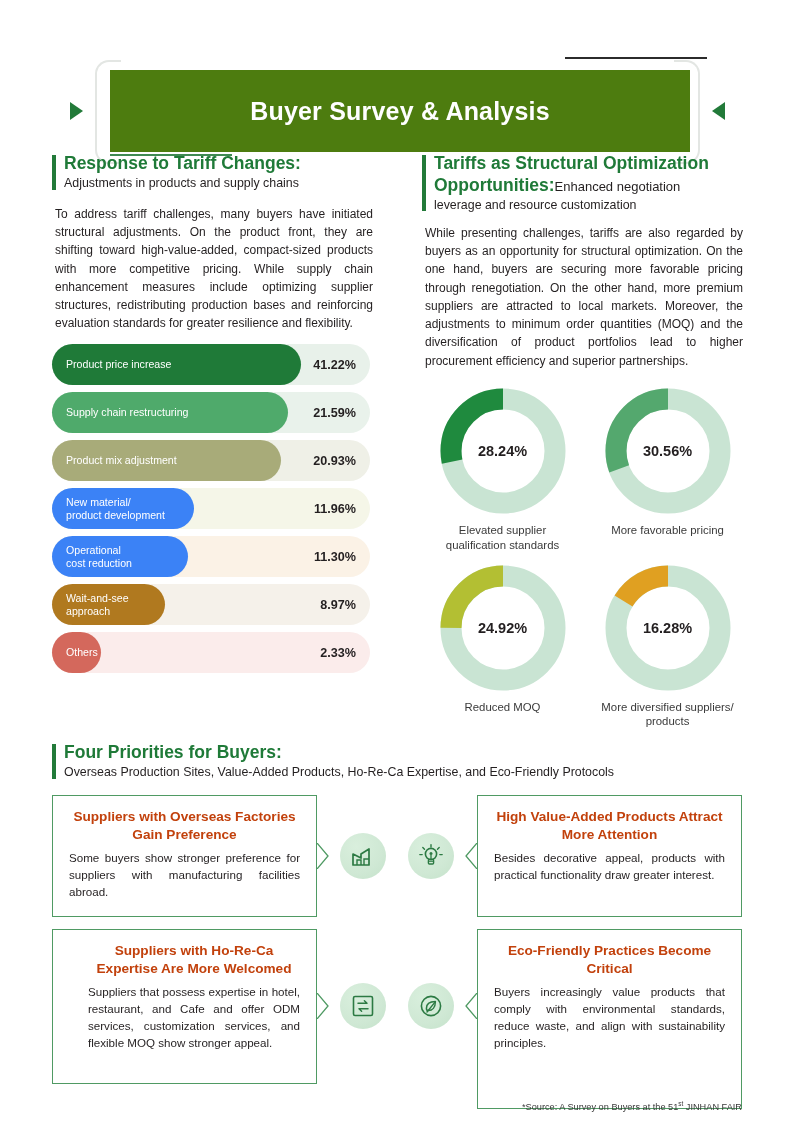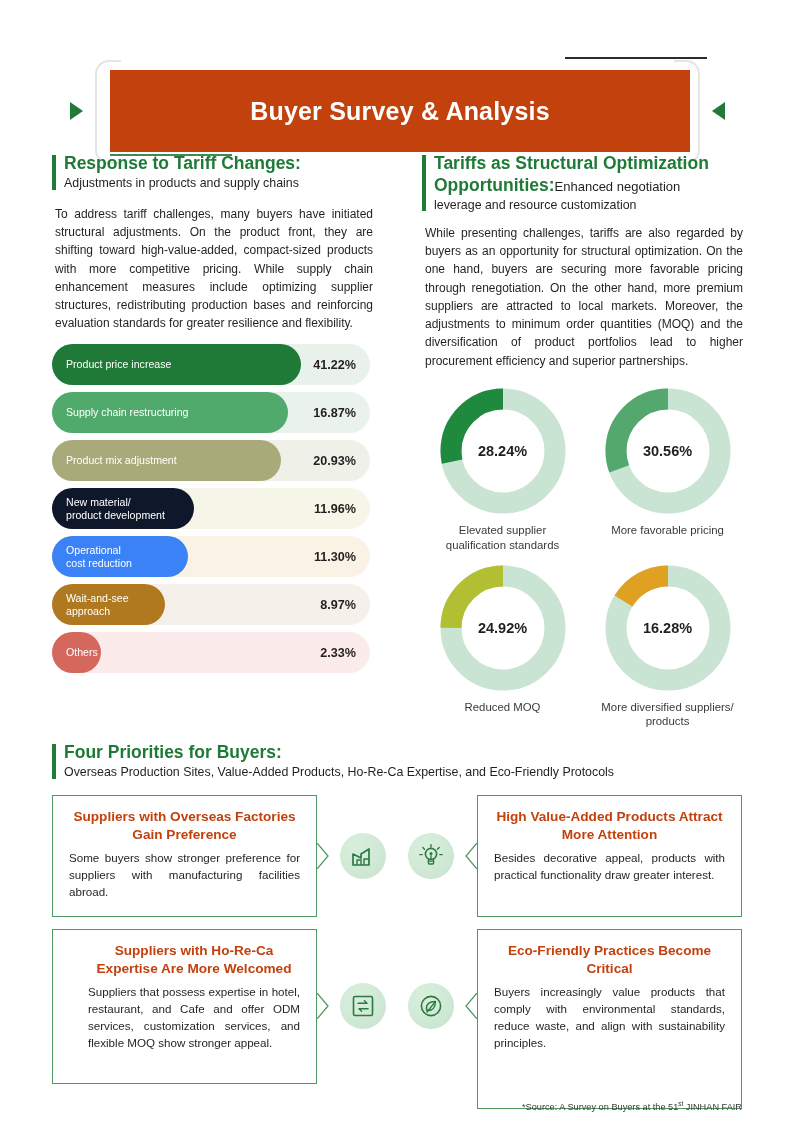--- a/index.html
+++ b/index.html
@@ -16,21 +16,21 @@
   .banner-wrap { position: absolute; left: 0; top: 26px; width: 794px; height: 120px; }
   .banner-rule { position: absolute; left: 565px; top: 31px; width: 142px; height: 2px; background: #2b2b2b; }
   .bracket {
     position: absolute; top: 34px; width: 26px; height: 104px;
     border-top: 2px solid #e3e6e3; border-bottom: 2px solid #e3e6e3;
   }
   .bracket.left  { left: 95px;  border-left: 2px solid #e3e6e3;  border-top-left-radius: 14px; border-bottom-left-radius: 14px; }
   .bracket.right { left: 674px; border-right: 2px solid #e3e6e3; border-top-right-radius: 14px; border-bottom-right-radius: 14px; }
   .banner {
     position: absolute; left: 110px; top: 44px; width: 580px; height: 82px;
-    background: #c2410c; display: flex; align-items: center; justify-content: center;
+    background: #4d7c0f; display: flex; align-items: center; justify-content: center;
   }
   .banner h1 {
     color: #ffffff; font-size: 25px; font-weight: bold; letter-spacing: .2px;
   }
   .banner-underline { position: absolute; left: 110px; top: 128px; width: 122px; height: 2px; background: #3f8a52; }
   .tri { position: absolute; top: 76px; width: 0; height: 0; border-top: 9px solid transparent; border-bottom: 9px solid transparent; }
   .tri.left  { left: 70px;  border-left: 13px solid #227a39; }
   .tri.right { left: 712px; border-right: 13px solid #227a39; }
 
   
@@ -140,32 +140,32 @@
         <div class="bar-fill" style="width:248.51500000000001px;background:#1f7a38">
           <span class="bar-label">Product price increase</span>
         </div>
         <span class="bar-value">41.22%</span>
       </div>
       <div class="bar-row">
         <div class="bar-track" style="background:#e9f2eb"></div>
         <div class="bar-fill" style="width:235.60291666666666px;background:#4faa6b">
           <span class="bar-label">Supply chain restructuring</span>
         </div>
-        <span class="bar-value">16.87%</span>
+        <span class="bar-value">21.59%</span>
       </div>
       <div class="bar-row">
         <div class="bar-track" style="background:#eff0e7"></div>
         <div class="bar-fill" style="width:229.19541666666666px;background:#a8ab79">
           <span class="bar-label">Product mix adjustment</span>
         </div>
         <span class="bar-value">20.93%</span>
       </div>
       <div class="bar-row">
         <div class="bar-track" style="background:#f5f6e8"></div>
-        <div class="bar-fill" style="width:142.11166666666668px;background:#0f172a">
+        <div class="bar-fill" style="width:142.11166666666668px;background:#3b82f6">
           <span class="bar-label">New material/
 product development</span>
         </div>
         <span class="bar-value">11.96%</span>
       </div>
       <div class="bar-row">
         <div class="bar-track" style="background:#fbf2e6"></div>
         <div class="bar-fill" style="width:135.70416666666668px;background:#3b82f6">
           <span class="bar-label">Operational
 cost reduction</span>

